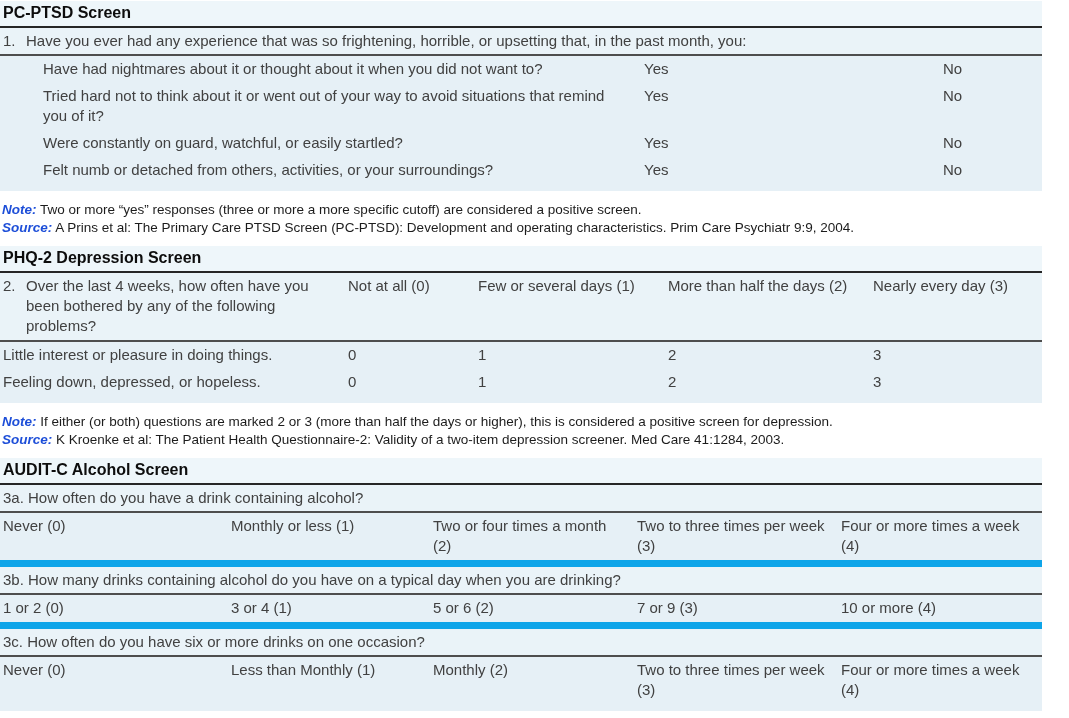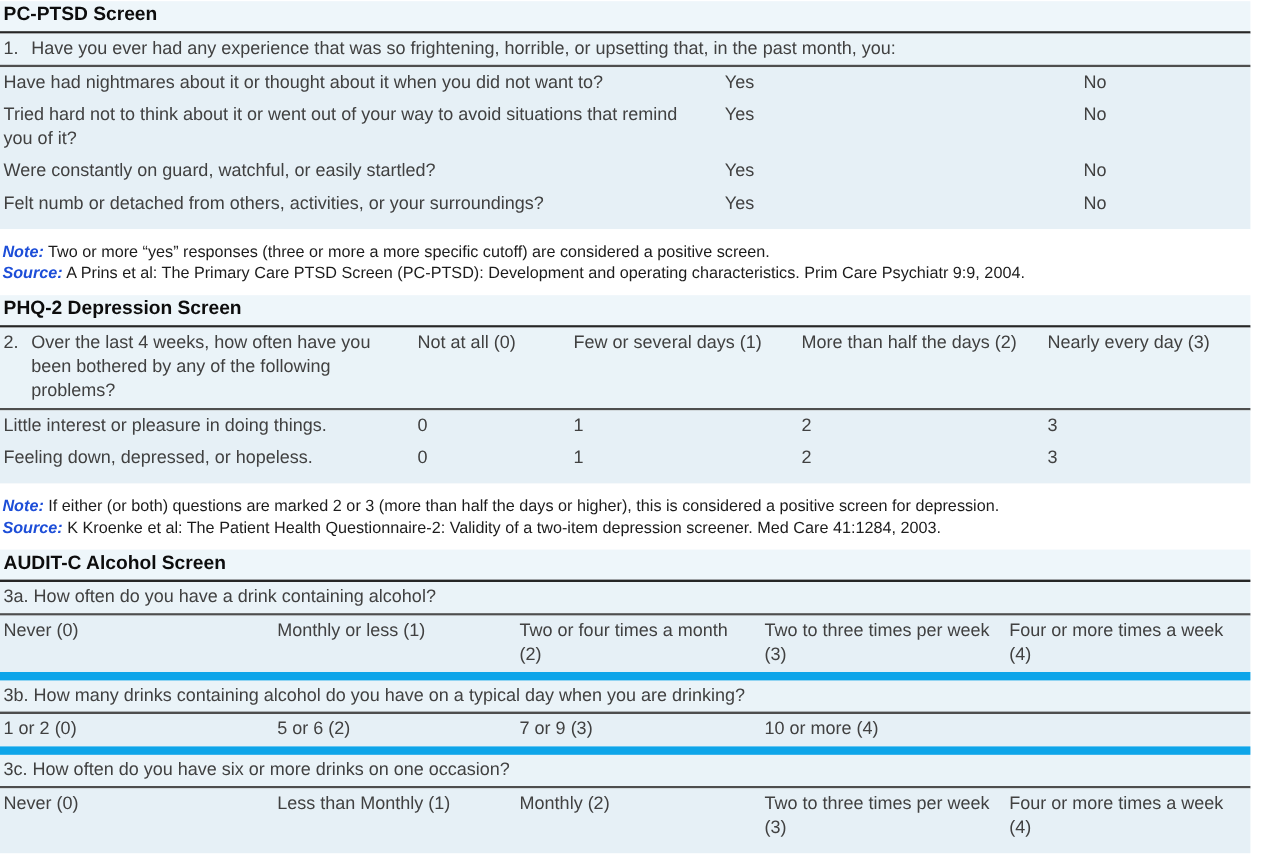--- a/index.html
+++ b/index.html
@@ -35,21 +35,21 @@
   .q-row.rule-top { border-top: 7px solid #0ea5e9; }
   .q-flex { display: flex; }
   .qnum { flex: 0 0 23px; }
   .qtext { flex: 1; }
 
   
   .blue { background: #e6f0f6; }
   .cell { font-size: 15px; line-height: 20px; padding: 3px 10px 4px 3px; color: #414141; }
 
   
-  .grid-ptsd { display: grid; grid-template-columns: 601px 299px 1fr; }
+  .grid-ptsd { display: grid; grid-template-columns: 601px 299px 1fr; margin-left: 40px; }
 
   
   .grid-phq { display: grid; grid-template-columns: 345px 130px 190px 205px 1fr; }
   .grid-phq .qcell { padding: 3px 14px 4px 3px; }
 
   
   .grid-audit { display: grid; grid-template-columns: 228px 202px 204px 204px 1fr; }
 
   .pad-bottom { padding-bottom: 7px; }
 
@@ -151,20 +151,21 @@
       <div class="cell">Never (0)</div>
       <div class="cell">Monthly or less (1)</div>
       <div class="cell">Two or four times a month (2)</div>
       <div class="cell">Two to three times per week (3)</div>
       <div class="cell">Four or more times a week (4)</div>
     </div>
 
     <div class="q-row rule-top">3b. How many drinks containing alcohol do you have on a typical day when you are drinking?</div>
     <div class="blue grid-audit">
       <div class="cell">1 or 2 (0)</div>
+      <div class="cell">3 or 4 (1)</div>
       <div class="cell">5 or 6 (2)</div>
       <div class="cell">7 or 9 (3)</div>
       <div class="cell">10 or more (4)</div>
     </div>
 
     <div class="q-row rule-top">3c. How often do you have six or more drinks on one occasion?</div>
     <div class="blue grid-audit pad-bottom">
       <div class="cell">Never (0)</div>
       <div class="cell">Less than Monthly (1)</div>
       <div class="cell">Monthly (2)</div>

